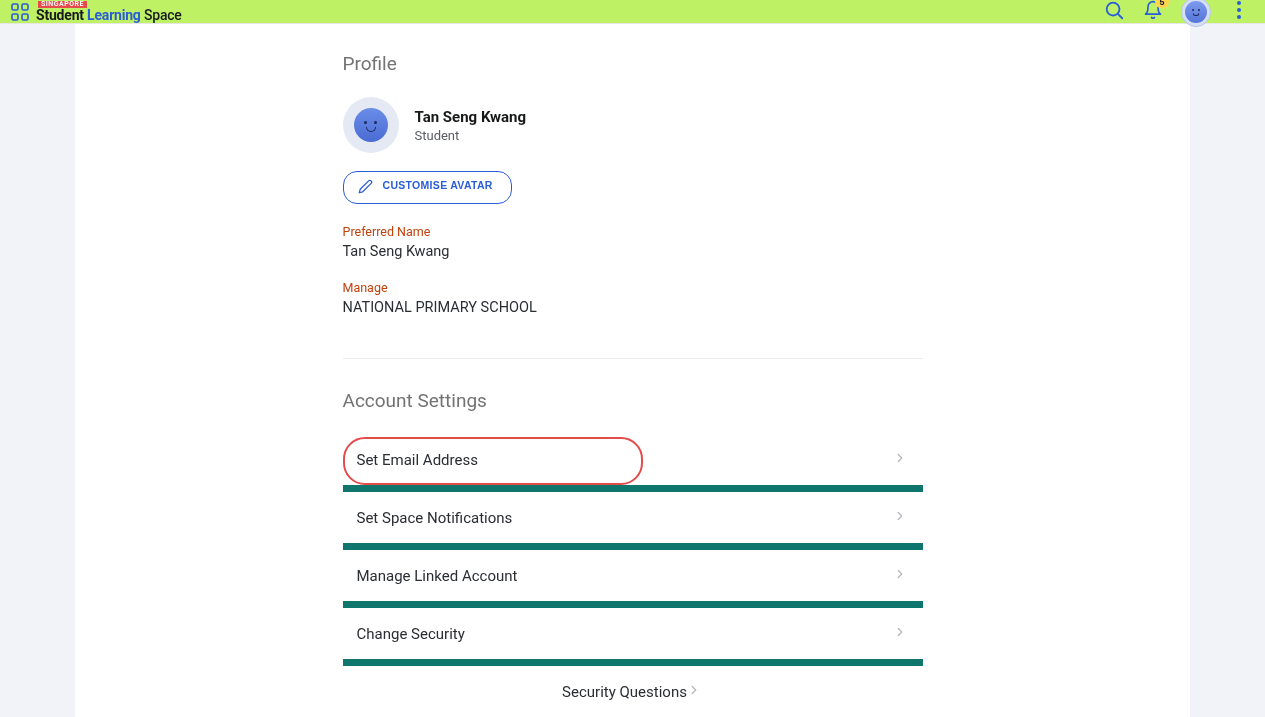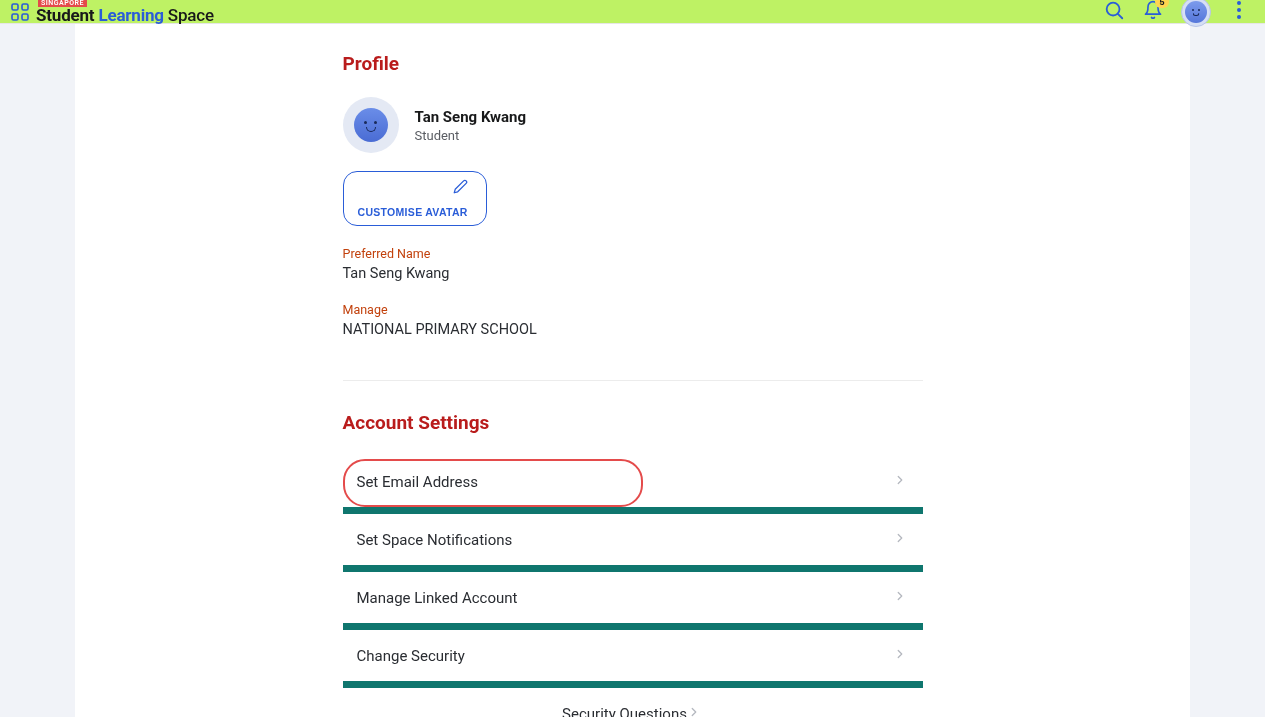--- a/index.html
+++ b/index.html
@@ -2,42 +2,42 @@
 <html><head>
   <meta charset="utf-8">
   <style>
     * { margin: 0; padding: 0; box-sizing: border-box; }
     body { font-family: -apple-system, BlinkMacSystemFont, 'Segoe UI', Roboto, 'Open Sans', sans-serif; background: #f1f3f8; color: #18191a; width: 1265px; height: 717px; overflow: hidden; }
     
     .header { background: #bef264; height: 24px; display: flex; align-items: center; justify-content: space-between; padding: 0 16px 0 10px; border-bottom: 1px solid #e6e6e6; }
     .logo-area { display: flex; align-items: center; gap: 6px; }
     .logo-icon { display: inline-flex; }
     .singapore-tag { background: #e44b4b; color: #fff; font-size: 7px; padding: 0px 3px; letter-spacing: 0.5px; font-weight: 600; }
-    .brand-name { font-size: 17px; font-weight: 700; letter-spacing: -0.2px; }
+    .brand-name { font-size: 14px; font-weight: 700; letter-spacing: -0.2px; }
     .brand-student { color: #18191a; }
     .brand-learning { color: #2a5dd8; }
     .brand-space { color: #18191a; font-weight: 500; }
     .header-right { display: flex; align-items: center; gap: 18px; }
     .icon-btn { background: none; border: none; cursor: pointer; display: inline-flex; align-items: center; justify-content: center; position: relative; }
     .notif-badge { position: absolute; top: -4px; right: -6px; background: #ffd54f; color: #18191a; font-size: 9px; font-weight: 700; border-radius: 8px; padding: 0 4px; min-width: 14px; height: 12px; line-height: 12px; text-align: center; }
     .avatar-small { width: 30px; height: 30px; border-radius: 50%; background: #d6dff5; border: 1px solid #b8c5e8; display: flex; align-items: center; justify-content: center; }
     .dots-btn { width: 20px; display: flex; justify-content: center; }
     
     .page-wrap { display: flex; justify-content: center; }
     .main-card { width: 1115px; background: #fff; margin-top: 0; padding: 0; }
     .content-inner { max-width: 580px; margin: 0 auto; padding: 28px 0 30px; }
     
-    .section-title { font-size: 19px; font-weight: 700; color: #b91c1c; margin-bottom: 22px; }
+    .section-title { font-size: 19px; font-weight: 400; color: #737373; margin-bottom: 22px; }
     
     .profile-row { display: flex; align-items: center; gap: 16px; margin-bottom: 18px; }
     .avatar-large { width: 56px; height: 56px; border-radius: 50%; background: #e4e9f4; display: flex; align-items: center; justify-content: center; }
     .profile-info .name { font-size: 15px; font-weight: 700; color: #18191a; }
     .profile-info .role { font-size: 13px; color: #5a5d63; margin-top: 2px; }
     
-    .customise-btn { display: inline-flex; align-items: flex-end; gap: 10px; border: 1px solid #2a5dd8; background: #fff; color: #2a5dd8; font-size: 10.5px; font-weight: 700; letter-spacing: 0.3px; padding: 7px 18px 7px 14px; border-radius: 14px; cursor: pointer; flex-direction: column; }
+    .customise-btn { display: inline-flex; align-items: flex-start; gap: 10px; border: 1px solid #2a5dd8; background: #fff; color: #2a5dd8; font-size: 10.5px; font-weight: 700; letter-spacing: 0.3px; padding: 7px 18px 7px 14px; border-radius: 14px; cursor: pointer; }
     
     .field-block { margin-top: 20px; }
     .field-label { font-size: 12.5px; color: #c2410c; margin-bottom: 4px; }
     .field-value { font-size: 14.5px; color: #2a2d32; }
     
     .divider { border: none; border-top: 1px solid #ececec; margin: 42px 0 30px; }
     
     .settings-list { background: #fff; border-radius: 8px; overflow: hidden; }
     .settings-item { display: flex; align-items: center; justify-content: space-between; padding: 16px 16px 16px 14px; border-bottom: 7px solid #0f766e; cursor: pointer; background: #fff; }
     .settings-item:last-child { border-bottom: none; justify-content: center; }

